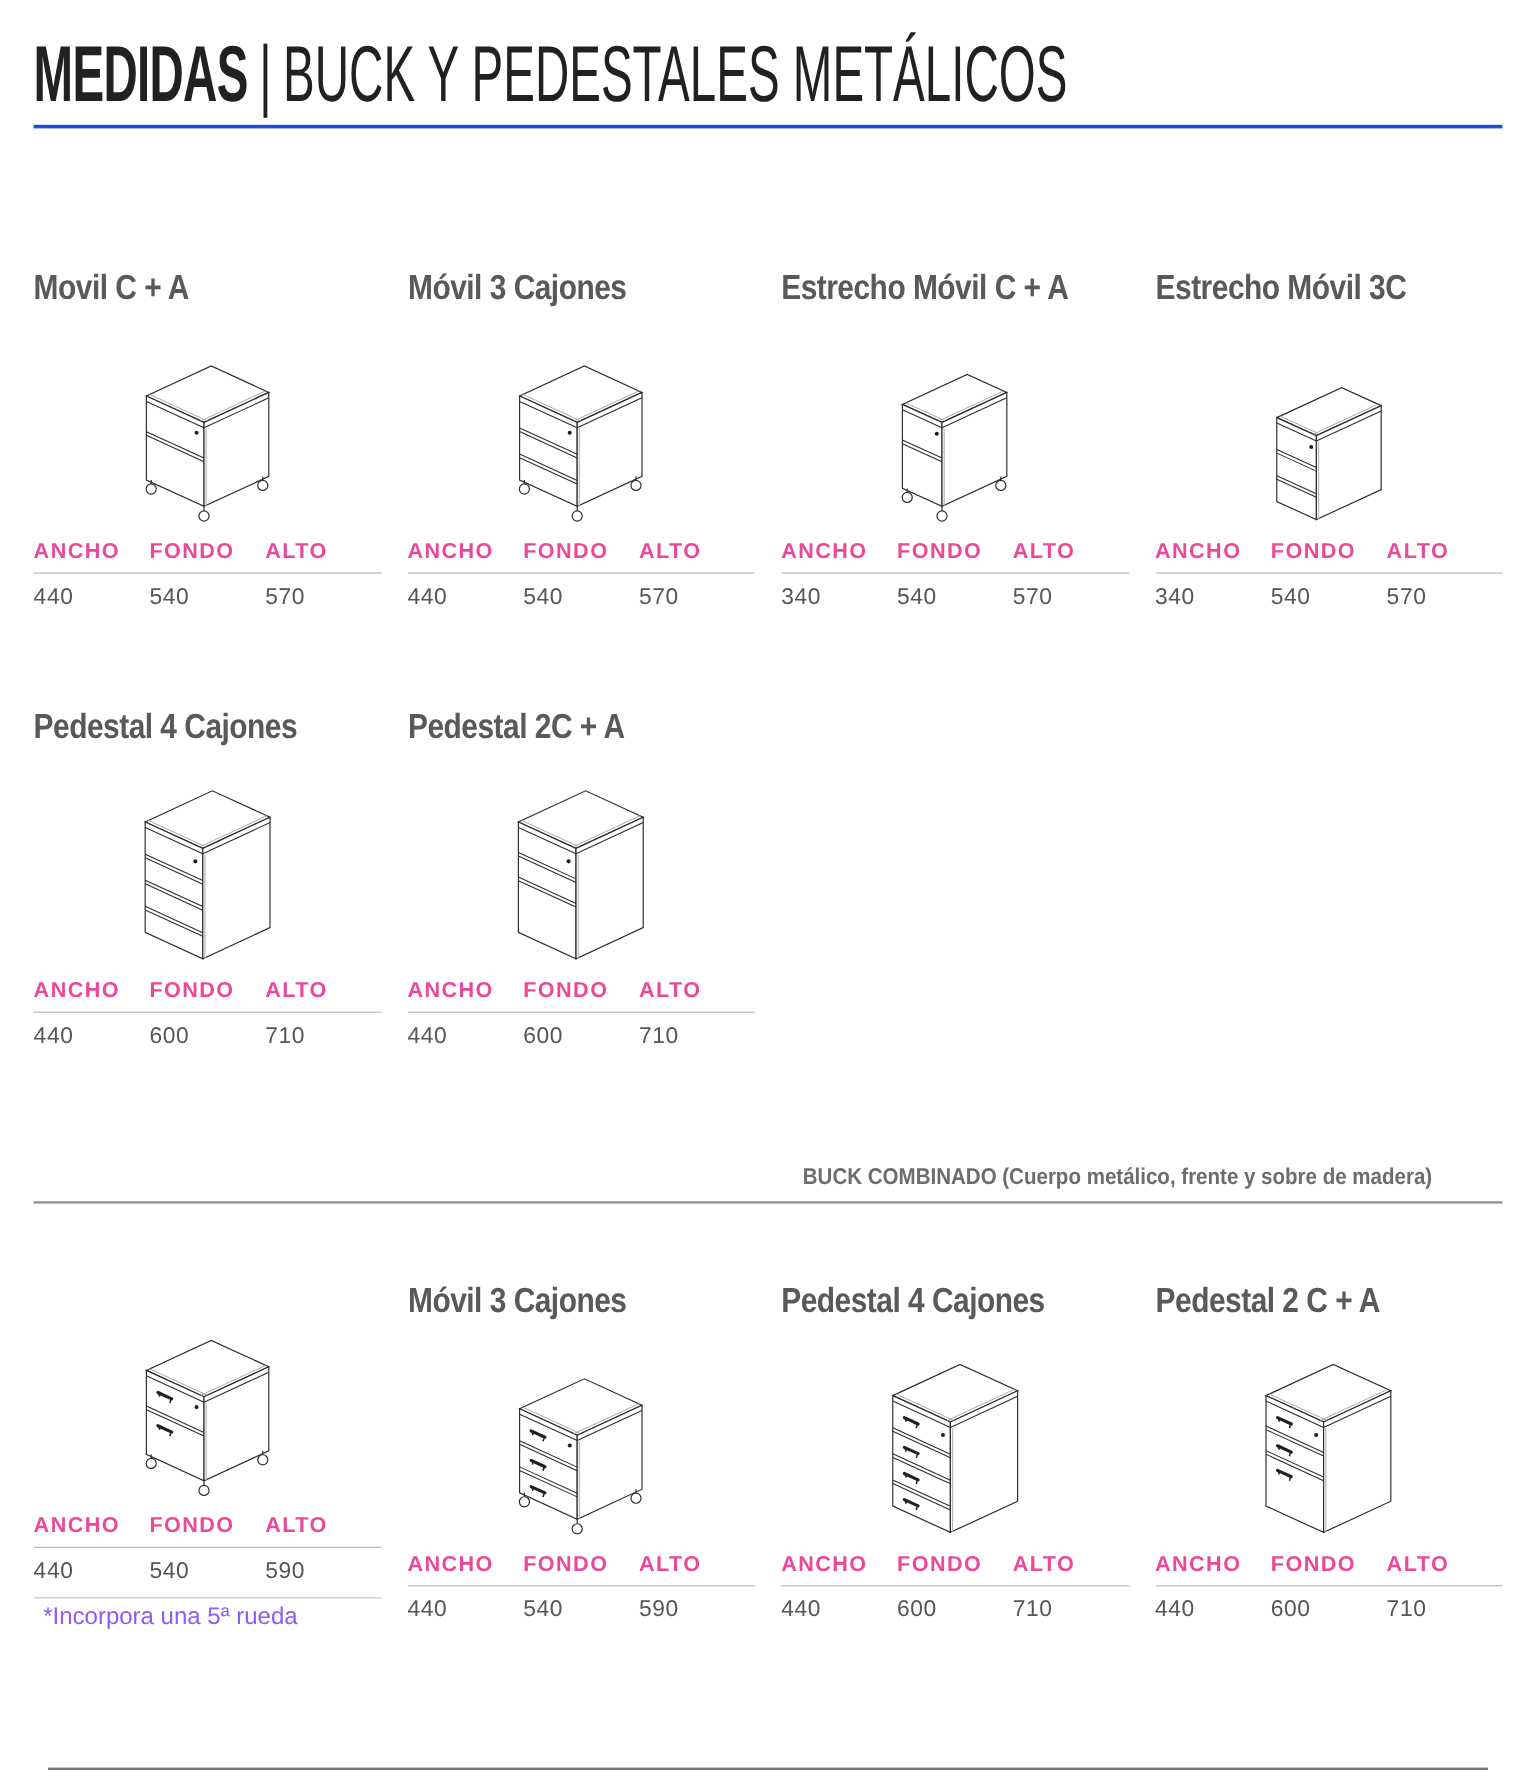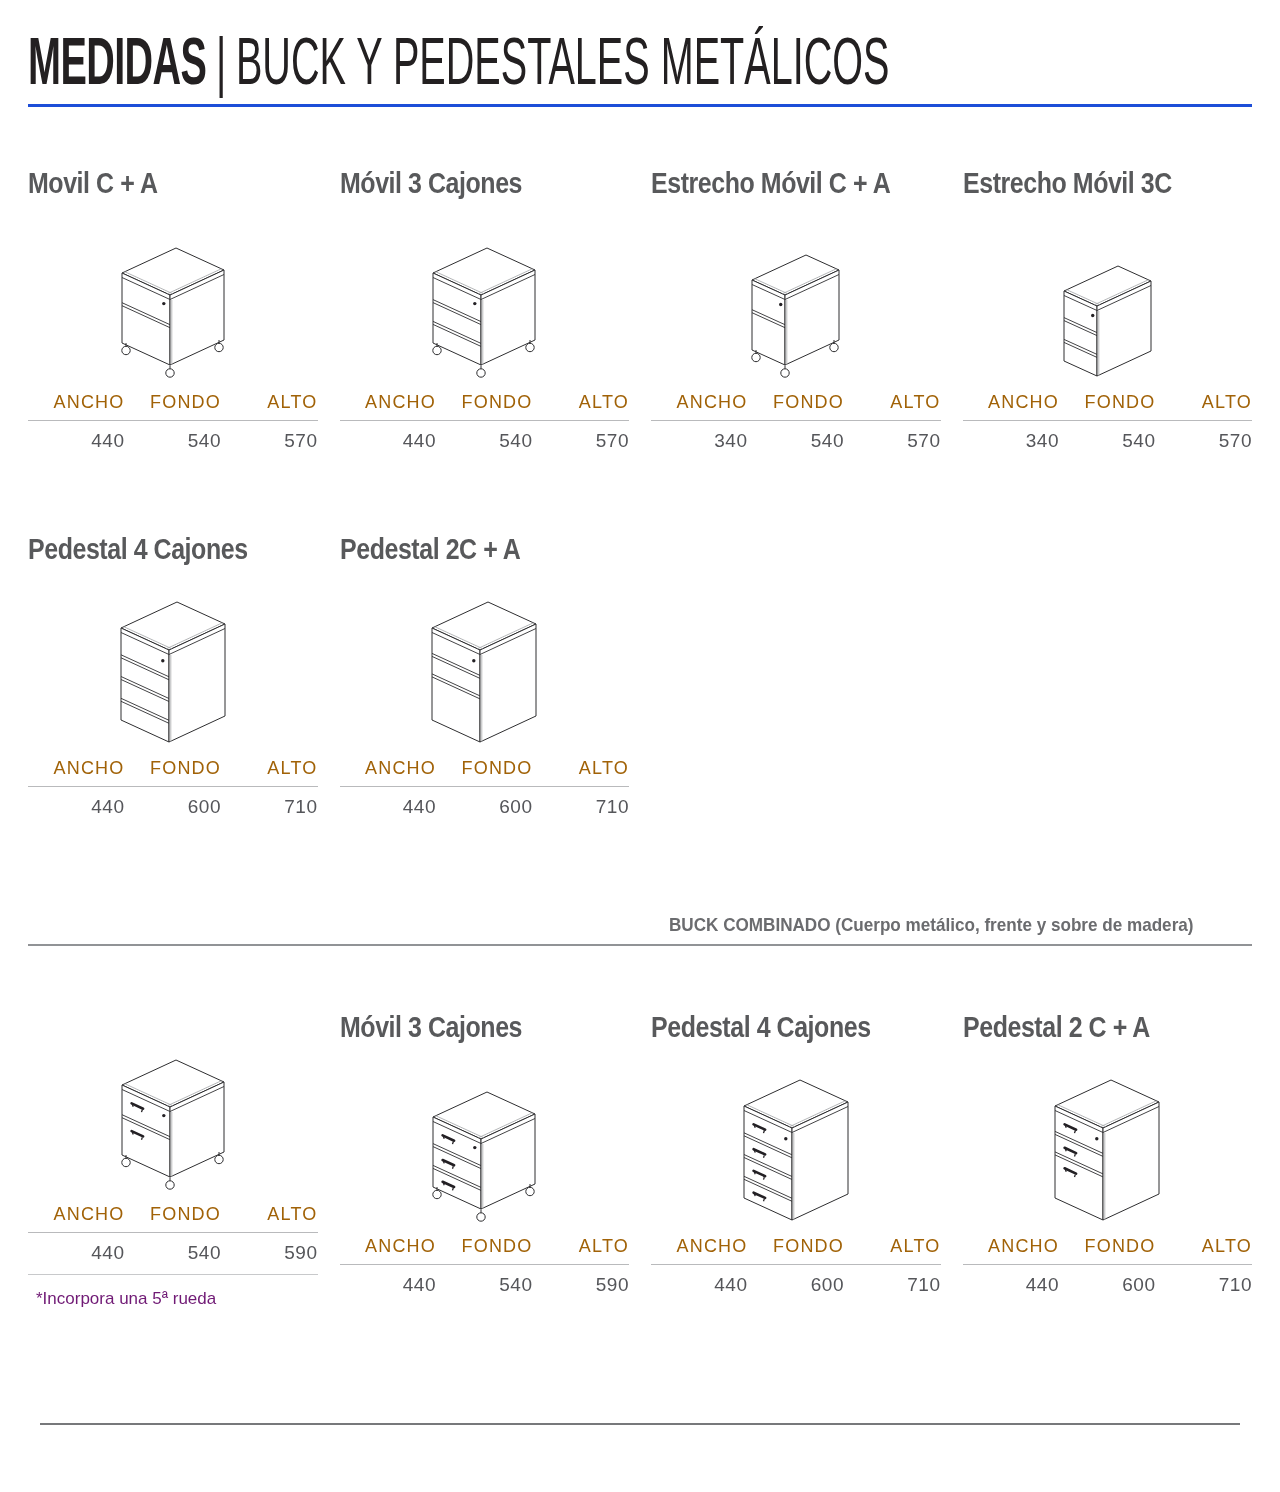--- a/index.html
+++ b/index.html
@@ -20,21 +20,21 @@
   .condense { display: inline-block; transform: scaleX(var(--sx, .85)); transform-origin: 0 60%; white-space: nowrap; }
   .t-strong { font-weight: bold; letter-spacing: -1px; }
   .t-div { font-weight: normal; padding: 0 16px; color: #232021; }
   .t-rest { font-weight: normal; letter-spacing: 0px; }
 
   
   .grid {
     display: grid; grid-template-columns: repeat(4, 1fr);
     column-gap: 22px; row-gap: 82px;
   }
-  .grid-a { margin-top: 61px; }
+  .grid-a { margin-top: 118px; }
   .grid-b { margin-top: 66px; }
 
   .section-heading-wrap { margin-top: 96px; text-align: right; }
   .section-heading { font-size: 19px; font-weight: bold; color: #6b6c6f; }
   .section-heading .condense { --sx: .9; }
   .section-line { border: none; border-top: 2px solid #919396; margin-top: 8px; }
 
   
   .product { min-width: 0; }
   .product-title { font-size: 29px; font-weight: bold; color: #58595b; line-height: 1.05; height: 32px; }
@@ -43,26 +43,26 @@
     height: 192px; display: flex; align-items: flex-end; justify-content: center;
     padding-bottom: 14px;
   }
 
   .dims { width: 100%; }
   .dims-head {
     display: grid; grid-template-columns: repeat(3, 1fr);
     border-bottom: 1px solid #b9babc; padding-bottom: 7px;
   }
   .dims-head span {
-    text-align: right; font-size: 18px; letter-spacing: 1.2px; color: #a16207;
+    text-align: left; font-size: 18px; letter-spacing: 1.2px; color: #ec4899; font-weight: bold;
   }
   .dims-vals { display: grid; grid-template-columns: repeat(3, 1fr); padding-top: 9px; }
-  .dims-vals span { text-align: right; font-size: 19px; letter-spacing: .5px; color: #55565a; }
+  .dims-vals span { text-align: left; font-size: 19px; letter-spacing: .5px; color: #55565a; }
   .dims.with-bottom-line .dims-vals { border-bottom: 1px solid #c8c9cb; padding-bottom: 10px; }
-  .product-footnote { margin-top: 14px; font-size: 17px; color: #701a75; padding-left: 8px; }
+  .product-footnote { margin-top: 4px; font-size: 20px; color: #8b5cf6; padding-left: 8px; }
 
   
   .page-footer {
     margin: 114px 12px 0 12px;
     border-top: 2px solid #77787b; padding-top: 10px;
   }
 </style>
 </head>
 <body>
 

